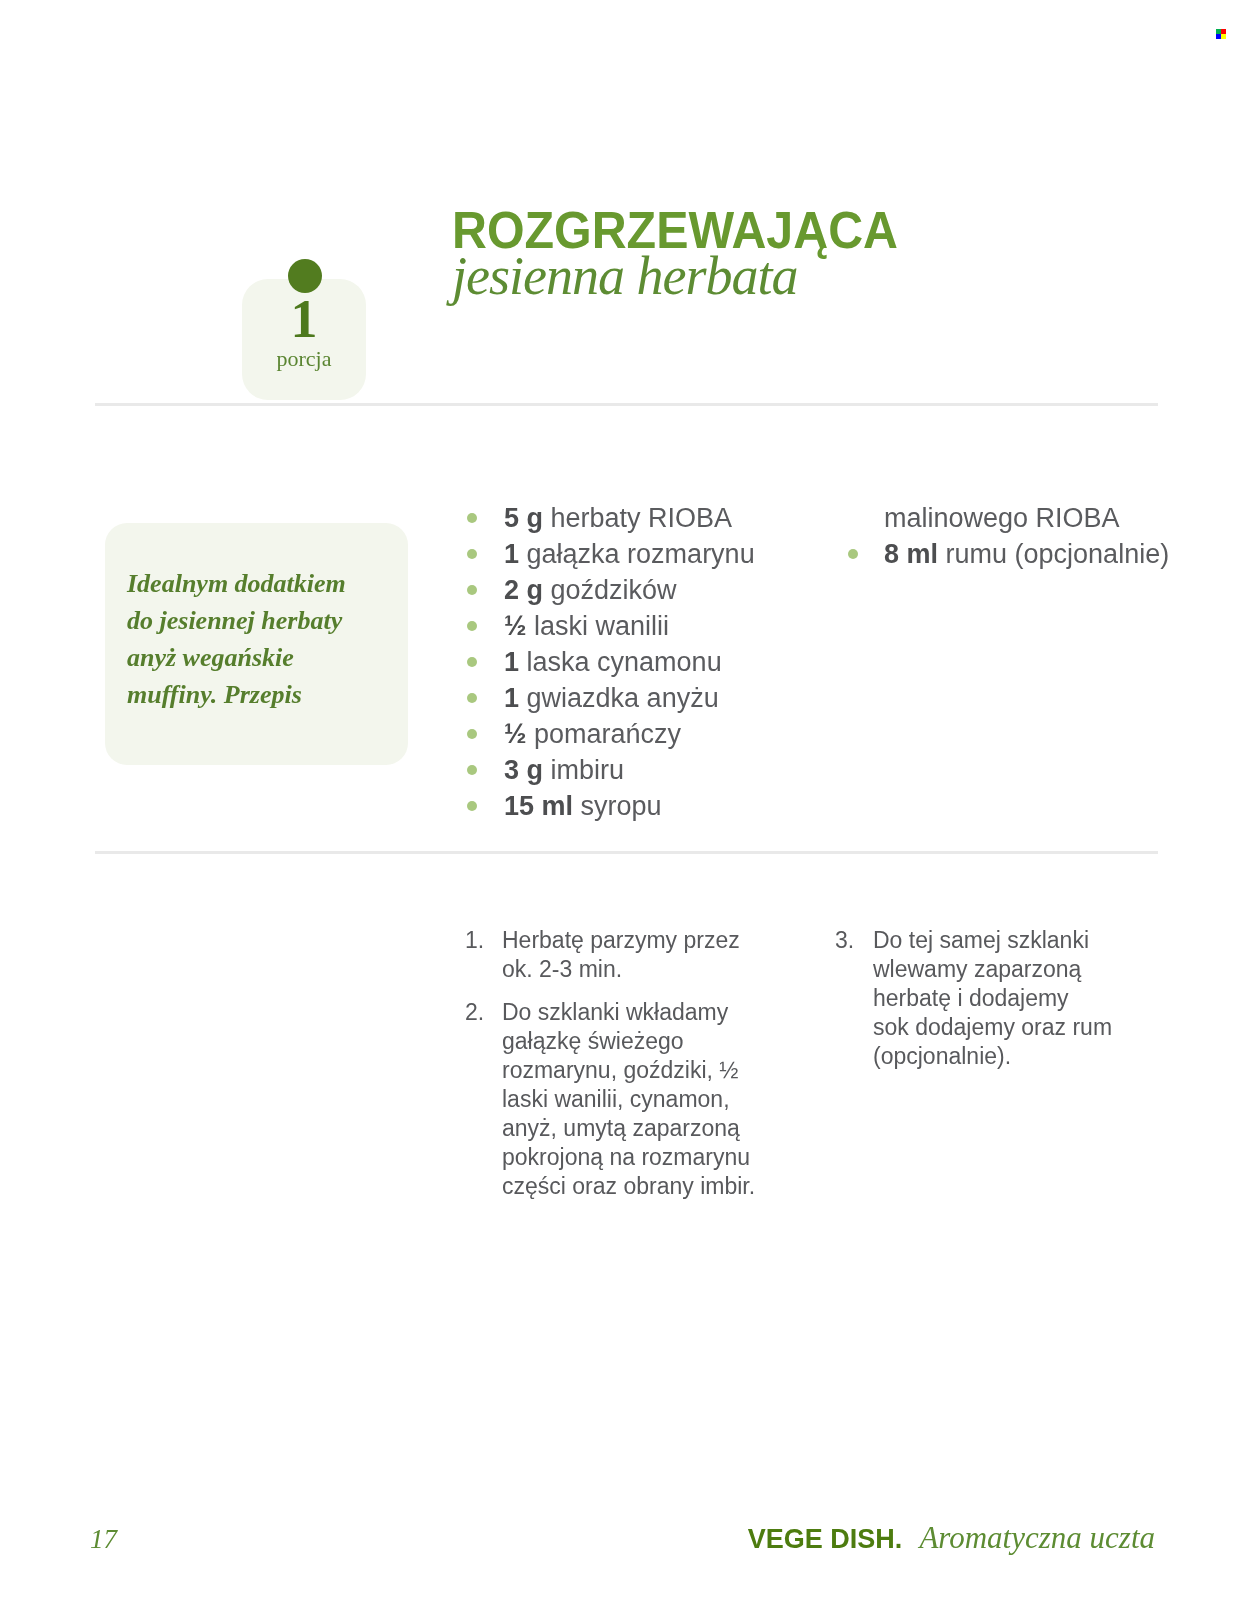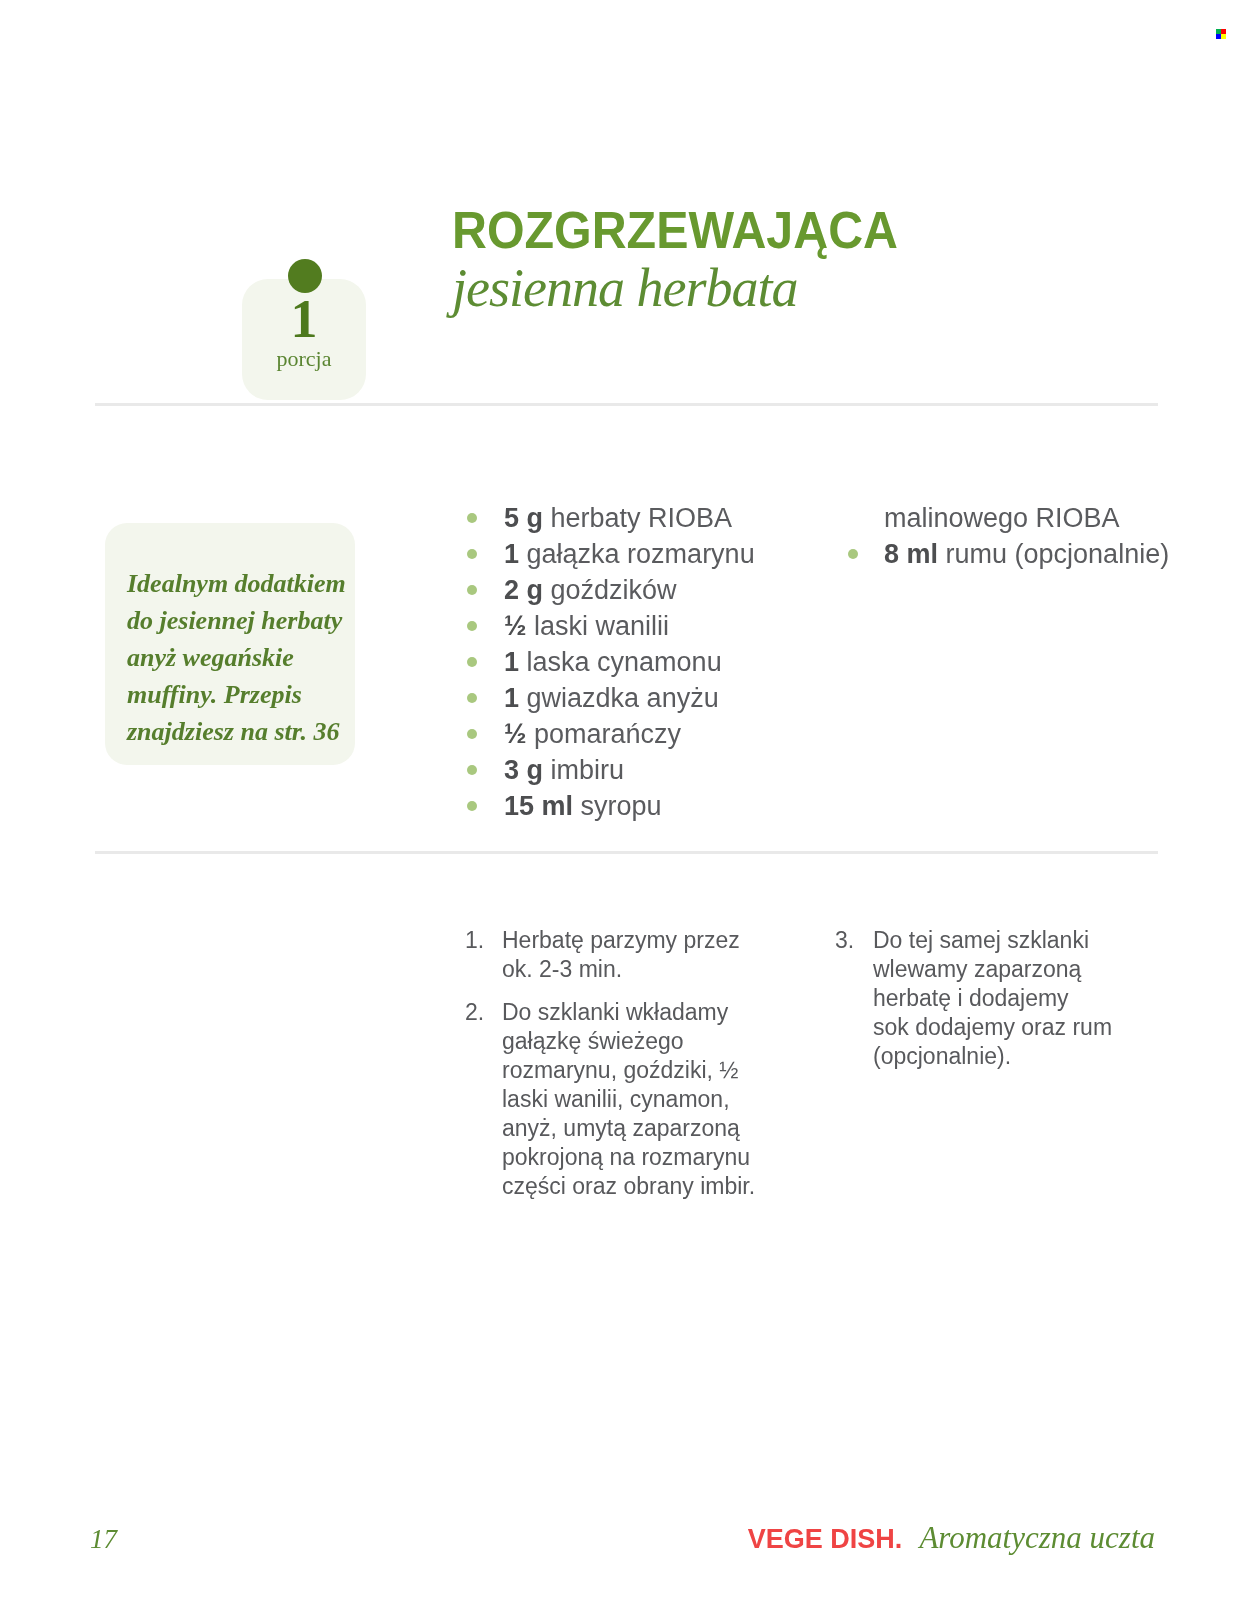--- a/index.html
+++ b/index.html
@@ -22,31 +22,31 @@
     border-radius:50%;background:#527c1f;}
   .serve-count{margin-top:12px;font-family:"Liberation Serif",serif;
     font-weight:bold;font-size:54px;line-height:56px;color:#4d791d;}
   .serve-label{margin-top:0;font-family:"Liberation Serif",serif;
     font-size:22px;line-height:24px;color:#5a8531;}
 
   
   .title{position:absolute;left:452px;top:202px;margin:0;
     font-size:52px;line-height:56px;font-weight:bold;color:#68992f;
     letter-spacing:0;transform:scaleX(0.93);transform-origin:left;white-space:nowrap;}
-  .subtitle{position:absolute;left:452px;top:258px;margin:0;
+  .subtitle{position:absolute;left:452px;top:246px;margin:0;
     font-family:"Liberation Serif",serif;font-style:italic;font-weight:normal;
     font-size:54px;line-height:60px;color:#5d8c33;letter-spacing:-1px;white-space:nowrap;}
 
   
   .divider{position:absolute;left:95px;width:1063px;height:3px;background:#e9e9e9;}
   .divider.d1{top:403px;}
   .divider.d2{top:851px;}
 
   
-  .note-card{position:absolute;left:105px;top:523px;width:250px;height:242px;
+  .note-card{position:absolute;left:105px;top:523px;width:303px;height:242px;
     background:#f3f6ed;border-radius:22px;box-sizing:border-box;
     padding:42px 0 0 22px;}
   .note-card div{font-family:"Liberation Serif",serif;font-style:italic;
     font-weight:600;font-size:26px;line-height:37px;color:#567e2d;white-space:nowrap;}
 
   
   .ing-col{position:absolute;top:498px;margin:2px;padding:0;list-style:none;}
   .ing-col.c1{left:465px;}
   .ing-col.c2{left:846px;}
   .ing-col li{position:relative;padding-left:37px;height:36px;line-height:36px;
@@ -64,21 +64,21 @@
   .step-num{width:37px;flex:none;font-size:23px;line-height:29px;color:#58595c;}
   .steps-col.c2 .step-num{width:38px;}
   .step-lines div{font-size:23px;line-height:29px;color:#58595c;white-space:nowrap;}
 
   
   .page-num{position:absolute;left:90px;top:1524px;
     font-family:"Liberation Serif",serif;font-style:italic;
     font-size:27px;color:#5d8c33;}
   .brand-row{position:absolute;right:95px;top:1520px;display:flex;
     align-items:baseline;white-space:nowrap;}
-  .brand-name{font-weight:bold;font-size:27px;color:#ef4444;}
+  .brand-name{font-weight:bold;font-size:27px;color:#4d7c0f;}
   .brand-tagline{font-family:"Liberation Serif",serif;font-style:italic;
     font-size:31px;color:#5d8c33;margin-left:17px;}
 </style>
 </head>
 <body>
 
 <div class="reg-mark">
   <span class="sq1"></span>
   <span class="sq2"></span>
   <span class="sq3"></span>
@@ -94,21 +94,20 @@
 <h1 class="title">ROZGRZEWAJĄCA</h1>
 <h2 class="subtitle">jesienna herbata</h2>
 
 <div class="divider d1"></div>
 
 <div class="note-card">
   <div>Idealnym dodatkiem</div>
   <div>do jesiennej herbaty</div>
   <div>anyż wegańskie</div>
   <div>muffiny. Przepis</div>
-  <div>znajdziesz na str. 36</div>
 </div>
 
 <ul class="ing-col c1">
   <li><span class="dot"></span><span class="amt">5 g</span> <span>herbaty RIOBA</span></li>
   <li><span class="dot"></span><span class="amt">1</span> <span>gałązka rozmarynu</span></li>
   <li><span class="dot"></span><span class="amt">2 g</span> <span>goździków</span></li>
   <li><span class="dot"></span><span class="amt">½</span> <span>laski wanilii</span></li>
   <li><span class="dot"></span><span class="amt">1</span> <span>laska cynamonu</span></li>
   <li><span class="dot"></span><span class="amt">1</span> <span>gwiazdka anyżu</span></li>
   <li><span class="dot"></span><span class="amt">½</span> <span>pomarańczy</span></li>

